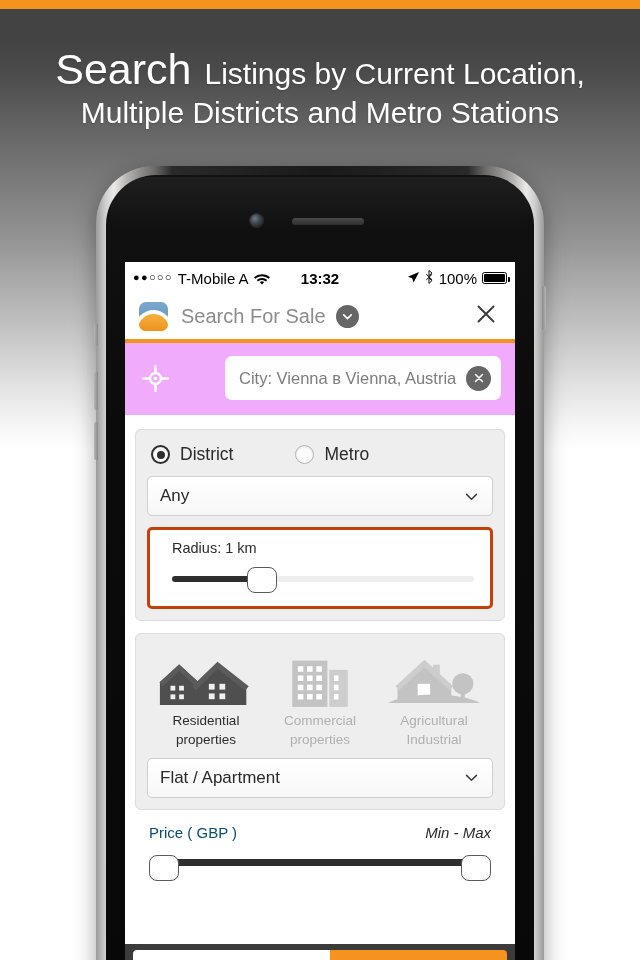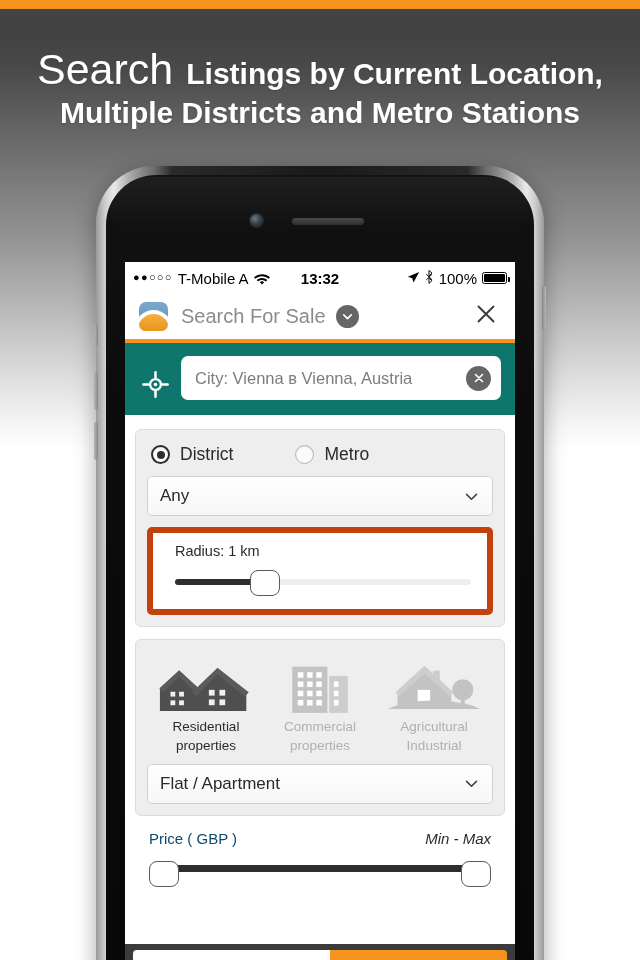--- a/index.html
+++ b/index.html
@@ -33,21 +33,21 @@
   
   #headline {
     position:absolute; top:48px; left:0; width:640px;
     text-align:center; color:#ffffff; z-index:4;
     line-height:1.0;
     text-shadow:0 1px 2px rgba(0,0,0,.15);
   }
   #headline .l1 { white-space:nowrap; }
   #headline .l2 { white-space:nowrap; margin-top:7px; display:block;}
   .hl-big   { font-size:43px; font-weight:300; letter-spacing:0px; }
-  .hl-small { font-size:30px; font-weight:700; letter-spacing:0px; }
+  .hl-small { font-size:30px; font-weight:400; letter-spacing:0px; }
 
   
   #phone {
     position:absolute;
     left:96px; top:166px;
     width:448px; height:830px;
     z-index:6;
   }
   
   #phone-band {
@@ -162,22 +162,22 @@
     margin-left:10px; width:23px; height:23px; border-radius:50%;
     background:#666666; display:flex; align-items:center; justify-content:center;
   }
   #appbar-close {
     margin-left:auto; font-size:27px; color:#3a3a3a; font-weight:300;
     line-height:1; padding:0 3px;
   }
 
   
   #locbar {
-    background:#0f766e; padding:13px 14px 15px 14px;
-    display:flex; align-items:flex-end;
+    background:#f0abfc; padding:13px 14px 15px 14px;
+    display:flex; align-items:center;gap:44px;
   }
   #gps-btn { width:32px; height:32px; flex:0 0 auto; display:flex; align-items:center; justify-content:center; }
   #city-field {
     margin-left:10px; flex:1 1 auto; height:44px; background:#fff;
     border-radius:7px; display:flex; align-items:center; padding:0 10px 0 14px;
   }
   #city-text { flex:1 1 auto; font-size:16.5px; color:#7d7d7d; white-space:nowrap; overflow:hidden; }
   .circle-x {
     width:25px; height:25px; border-radius:50%; background:#666666;
     flex:0 0 auto; display:flex; align-items:center; justify-content:center;
@@ -205,21 +205,21 @@
 
   .select {
     background:linear-gradient(to bottom,#ffffff,#f7f7f7);
     border:1px solid #cfcfcf; border-radius:5px; height:40px;
     display:flex; align-items:center; padding:0 12px;
   }
   .select span.val { font-size:17px; color:#2a2a2a; flex:1 1 auto; }
   .chev { width:17px; height:17px; flex:0 0 auto; }
 
   .slider-box {
-    margin-top:11px; background:#ffffff; border:6px solid #c2410c;
+    margin-top:11px; background:#ffffff; border:3px solid #c2410c;
     border-radius:5px; padding:10px 12px 16px 12px;
   }
   .slider-label { font-size:14.5px; color:#2a2a2a; margin-left:10px; }
   .track-wrap { position:relative; height:22px; margin-top:12px; }
   .track {
     position:absolute; left:10px; right:4px; top:8px; height:6px;
     border-radius:3px; background:#eeeeee;
   }
   .track-fill {
     position:absolute; left:10px; top:8px; height:6px; border-radius:3px;

